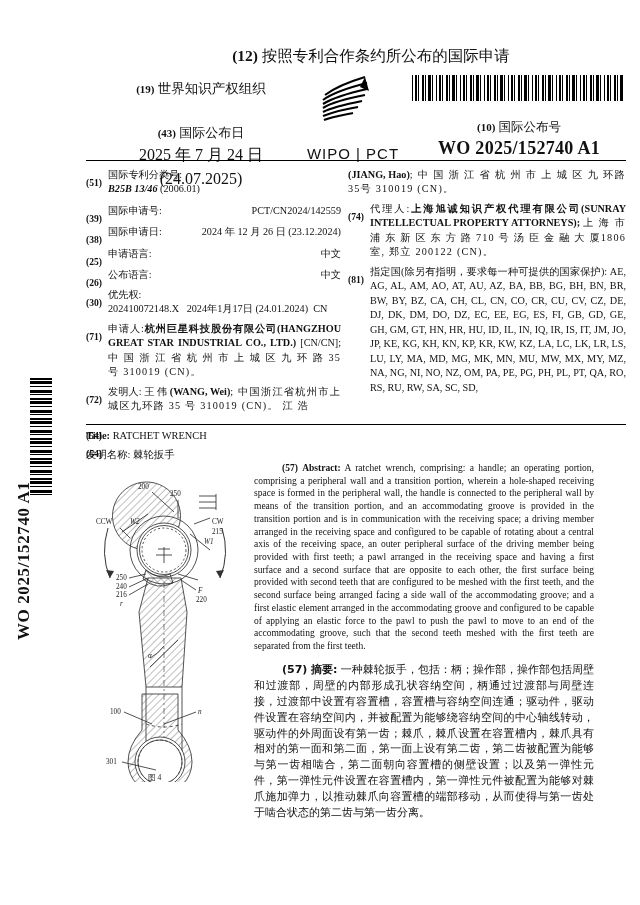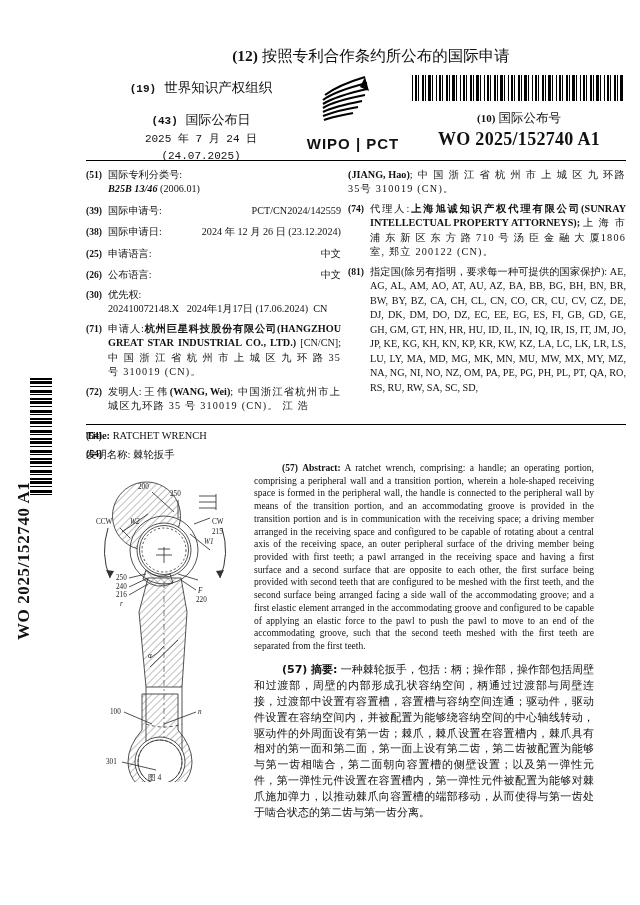--- a/index.html
+++ b/index.html
@@ -39,61 +39,60 @@
   .hdr{position:absolute;left:86px;top:46px;width:540px;}
   .hdr-12{
     text-align:center;font-size:15.5px;margin-left:30px;
   }
   .hdr-12 b{font-weight:bold;}
   .hdr-cols{position:relative;height:90px;margin-top:8px;}
 
   .hdr-left{
     position:absolute;left:20px;top:4px;width:190px;text-align:center;
     line-height:1.45;
-    font-family:Liberation Mono, monospace;
   }
   .hdr-19{font-size:13.5px;}
   .hdr-19 b{font-weight:bold;font-size:11px;}
   .hdr-ib{font-size:13.5px;letter-spacing:4px;}
-  .hdr-43{font-size:13px;margin-top:13px;}
+  .hdr-43{font-size:13px;margin-top:25px;}
   .hdr-43 b{font-weight:bold;font-size:11px;}
   .hdr-date{font-size:11.5px;font-weight:bold;margin-top:1px;}
-  .hdr-date span{font-weight:normal;font-size:11px;}
+  .hdr-date span{font-weight:normal;font-size:16px;}
 
   .wipo{
     position:absolute;left:212px;top:0px;width:110px;text-align:center;
   }
   .wipo-mark{height:58px;position:relative;}
   .wipo-mark svg{display:block;margin:0 auto;}
-  .wipo-text{font-weight:bold;font-size:15px;letter-spacing:1px;
-    font-family:"Liberation Sans","DejaVu Sans",sans-serif;margin-top:2px;}
+  .wipo-text{font-weight:normal;font-size:15px;letter-spacing:1px;
+    font-family:"Liberation Sans","DejaVu Sans",sans-serif;margin-top:12px;}
 
   .hdr-right{position:absolute;left:326px;top:0px;width:214px;text-align:center;}
   .barcode{
     height:26px;width:212px;
     background:repeating-linear-gradient(to right,
       #000 0 1px,#fff 1px 3px,#000 3px 5px,#fff 5px 6px,
       #000 6px 7px,#fff 7px 10px,#000 10px 12px,#fff 12px 13px,
       #000 13px 14px,#fff 14px 16px,#000 16px 19px,#fff 19px 20px,
       #000 20px 21px,#fff 21px 24px);
   }
-  .hdr-10{font-size:12.5px;margin-top:9px;}
+  .hdr-10{font-size:12.5px;margin-top:18px;}
   .hdr-10 b{font-weight:bold;font-size:11px;}
   .pubno{font-weight:bold;font-size:18px;margin-top:2px;letter-spacing:.3px;}
 
   .rule{position:absolute;left:86px;width:540px;height:1px;background:#000;}
 
   
   .biblio{position:absolute;left:86px;top:168px;width:540px;height:250px;}
   .col{position:absolute;top:0;font-size:10.2px;line-height:1.42;}
   .colL{left:0;width:255px;}
   .colR{left:262px;width:278px;}
 
   .fld{display:block;margin-bottom:5px;position:relative;padding-left:22px;}
-  .fld .num{position:absolute;left:0;top:0;font-weight:bold;font-size:9.6px;}
+  .fld .num{position:absolute;left:0;top:8px;font-weight:bold;font-size:9.6px;}
   .lbl{}
   .row2{display:flex;justify-content:space-between;margin-top:7px;}
   .ital-b{font-weight:bold;font-style:italic;}
   .bold{font-weight:bold;}
   .just{text-align:justify;}
   .spread{letter-spacing:1.2px;}
 
   
   .titleblk{position:absolute;left:86px;top:430px;width:540px;font-size:10.4px;}
   .titleblk .line{margin-bottom:7px;position:relative;}
@@ -222,21 +221,21 @@
         <span class="row2">
           <span>公布语言:</span>
           <span>中文</span>
         </span>
       </div>
 
       <div class="fld">
         <span class="num">(30)</span>
         <span>优先权:</span><br>
         <span>202410072148.X</span>
-        &nbsp;&nbsp;<span>2024年1月17日 (17.06.2024)</span>
+        &nbsp;&nbsp;<span>2024年1月17日 (24.01.2024)</span>
         &nbsp;<span>CN</span>
       </div>
 
       <div class="fld just">
         <span class="num">(71)</span>
         <span>申请人:</span><span class="bold">杭州巨星科技股份有限公司</span><span class="bold">(HANGZHOU GREAT STAR INDUSTRIAL CO., LTD.)</span>
         <span>[CN/CN];</span>
         <span class="spread">中 国 浙 江 省 杭 州 市 上 城 区 九 环 路 35 号 310019 (CN)。</span>
       </div>
 

